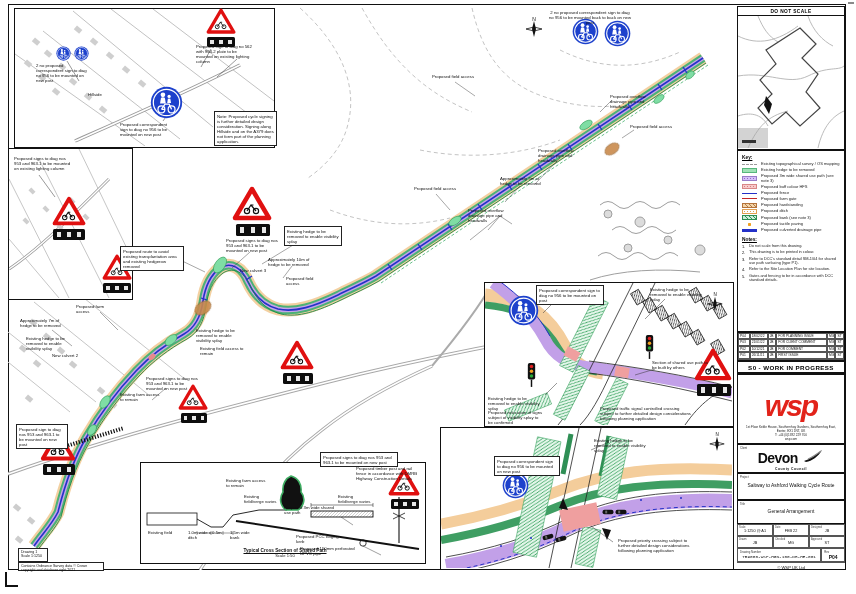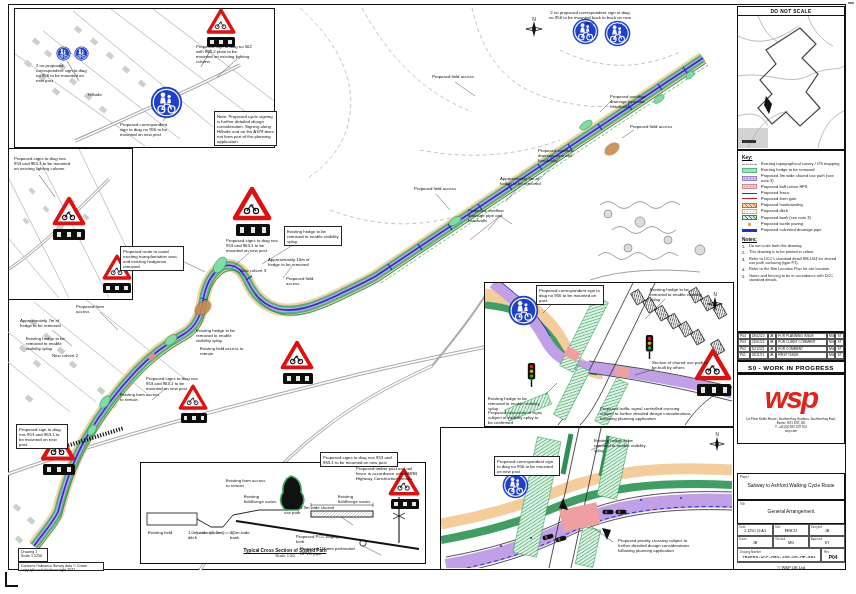--- a/index.html
+++ b/index.html
@@ -34,21 +34,21 @@
   .sw.tick-orange{border:none;background:radial-gradient(circle,#f0a020 1.4px,transparent 1.5px);}
   .sw.line-blue-thick{border:none;border-top:3px solid #2431c8;height:0;}
   .nt-row{display:flex;margin:1.6px 0;}
   .nt-num{font-size:3.9px;width:7px;flex:none;}
   .nt-txt{font-size:3.9px;line-height:1.15;color:#222;}
   .rev-row{display:grid;grid-template-columns:11% 17% 8% 48% 8% 8%;}
   .rev-row span{border:0.4px solid #555;font-size:3.3px;line-height:1.35;padding:0 1px;overflow:hidden;white-space:nowrap;color:#111;}
   .rev-row.hdr span{background:#d8d8d8;font-weight:bold;}
   .status{border-top:2.6px solid #111 !important;border-bottom:2.6px solid #111 !important;
     font-size:6.2px;font-weight:bold;text-align:center;letter-spacing:.4px;display:flex;align-items:center;justify-content:center;}
-  .wsp-logo{font-size:30px;font-weight:800;font-style:italic;color:#e2231a;text-align:center;line-height:1;letter-spacing:-2px;margin-top:8px;}
+  .wsp-logo{font-size:30px;font-weight:800;font-style:italic;color:#e2231a;text-align:center;line-height:1;letter-spacing:-2px;margin-top:16px;}
   .wsp-addr{font-size:3.1px;text-align:center;color:#222;margin-top:4px;line-height:1.3;padding:0 3px;}
   .box-label{position:absolute;left:2px;top:1px;font-size:2.8px;color:#333;}
   .devon{position:relative;text-align:center;margin-top:4px;}
   .devon-name{font-size:14px;font-weight:800;letter-spacing:-.5px;color:#0d0d0d;line-height:1;display:inline-block;}
   .devon-sub{font-size:3.4px;font-weight:bold;color:#0d0d0d;letter-spacing:.5px;}
   .proj-text{font-size:4.9px;text-align:center;margin-top:9px;color:#111;}
   .info-grid{display:grid;grid-template-columns:1fr 1fr 1fr;}
   .info-cell{border:0.4px solid #555;height:10px;position:relative;}
   .info-cell .fl{font-size:2.6px;color:#444;position:absolute;left:1px;top:0.5px;}
   .info-cell .fv{font-size:3.8px;text-align:center;margin-top:4px;color:#111;}
@@ -697,20 +697,31 @@
 
   <div class="panel" style="top:374px;height:70px">
     <div class="wsp-logo">wsp</div>
     <div class="wsp-addr">
       <div>1st Floor Keble House, Southernhay Gardens, Southernhay East, Exeter, EX1 1NT, UK</div>
       <div>T: +44 (0)1392 229 700</div>
       <div>wsp.com</div>
     </div>
   </div>
 
+  <div class="panel" style="top:444px;height:29px">
+    <span class="box-label">Client</span>
+    <div class="devon">
+      <span class="devon-name">Devon</span>
+      <svg width="22" height="14" viewBox="0 0 22 14" style="display:inline-block;vertical-align:top">
+        <path d="M2,12 C8,10 14,6 20,1 C16,8 10,12 4,13 Z" fill="#111"></path>
+        <path d="M6,10 C11,8 15,5 19,2" stroke="#888" stroke-width="1.2" fill="none"></path>
+      </svg>
+      <div class="devon-sub">County Council</div>
+    </div>
+  </div>
 
   <div class="panel" style="top:473px;height:27px">
     <span class="box-label">Project</span>
     <div class="proj-text">Saltway to Ashford Walking Cycle Route</div>
   </div>
 
   <div class="panel" style="top:500px;height:24px">
     <span class="box-label">Title</span>
     <div class="proj-text" style="margin-top:8px">General Arrangement</div>
   </div>

